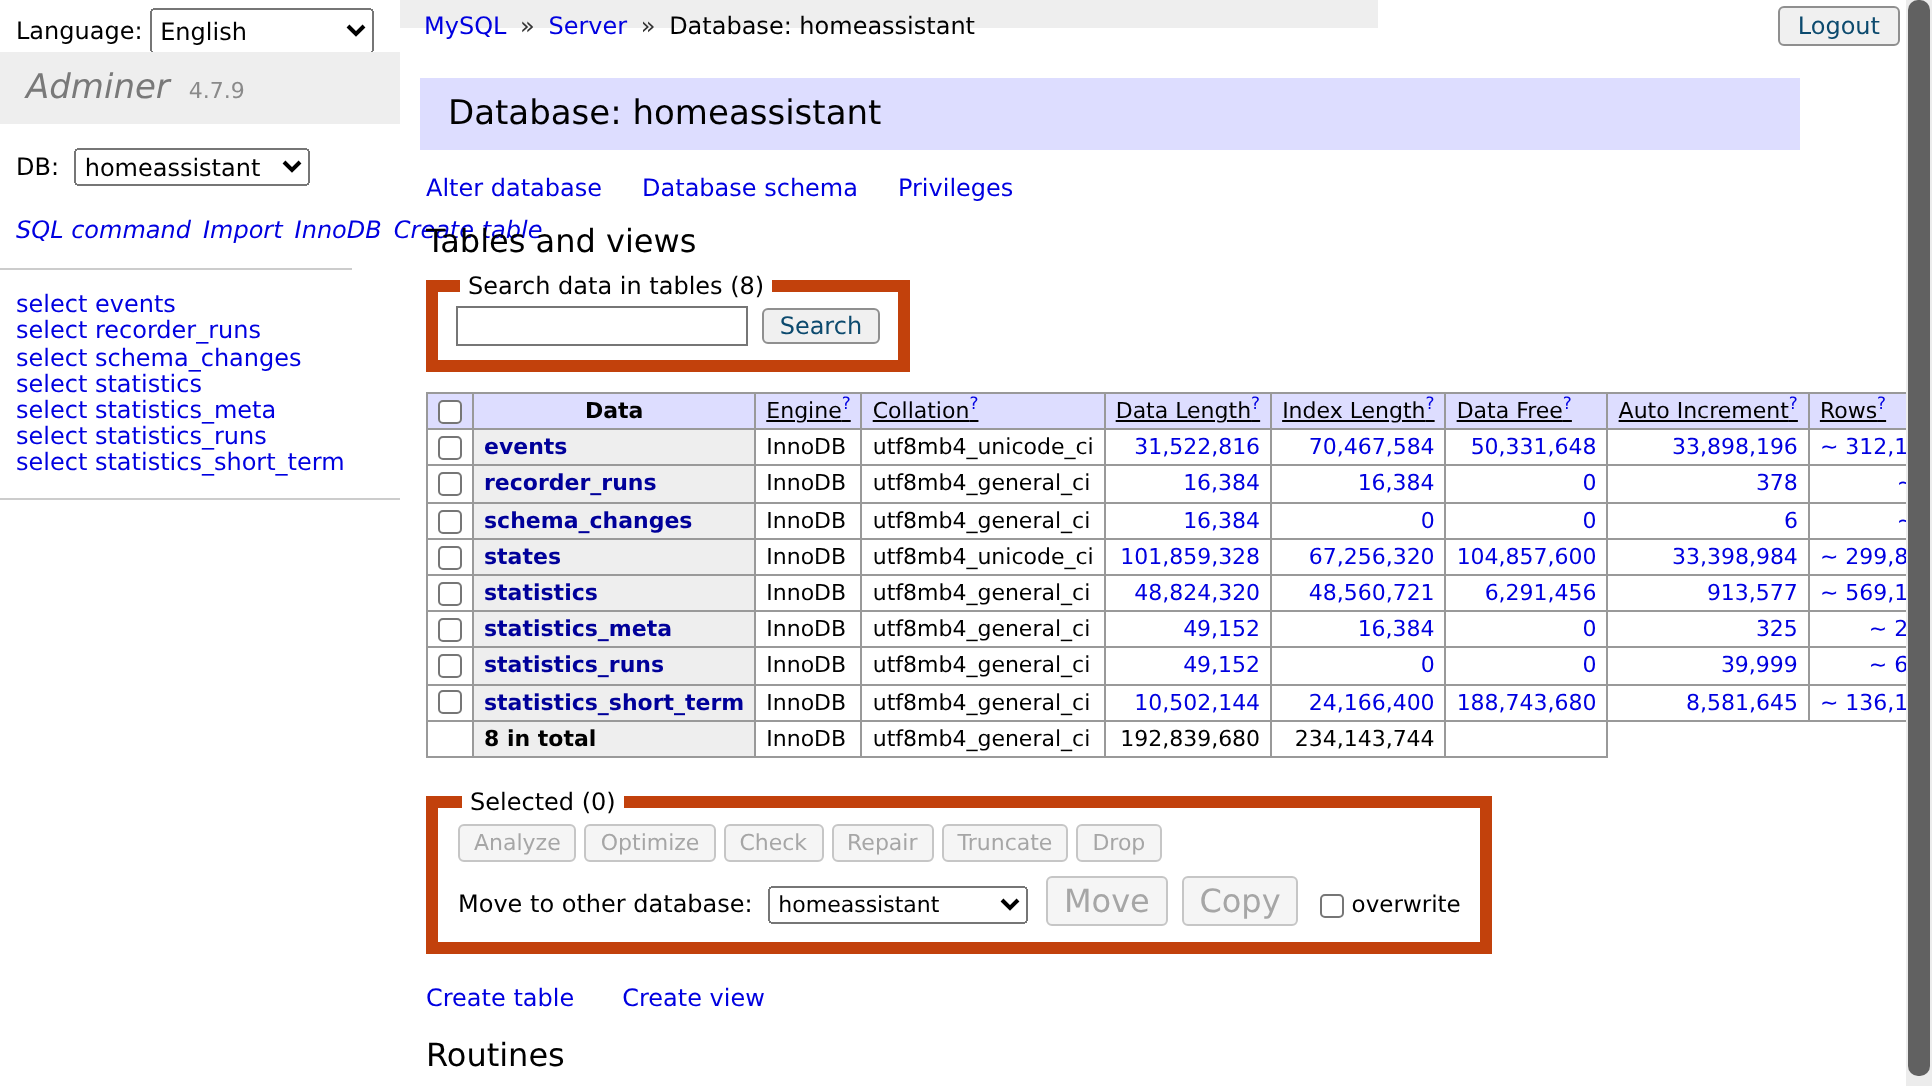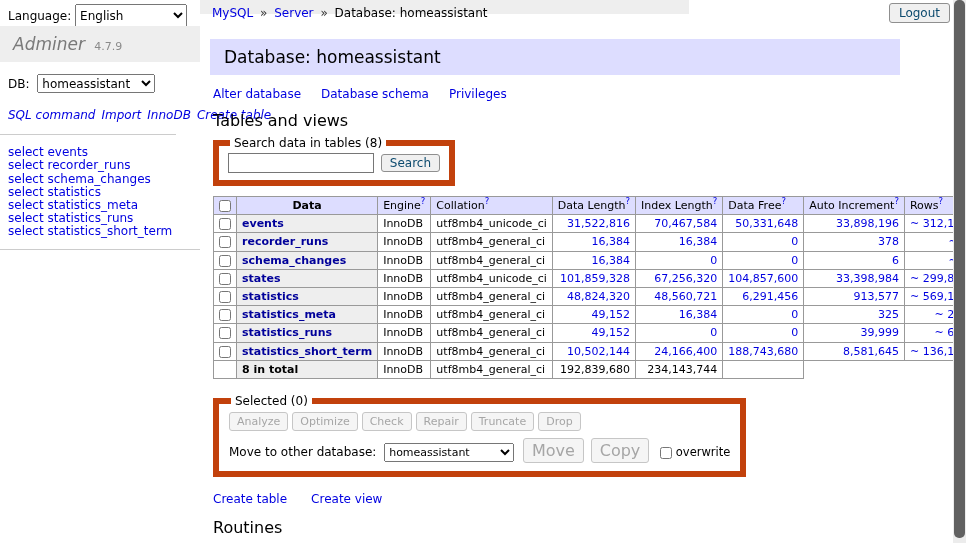--- a/index.html
+++ b/index.html
@@ -55,21 +55,21 @@
   legend { font-size: 12px; padding: 0 4px; margin-left: 2px; }
 
   .search-fieldset { margin-top: 6px; padding: 3px 9px 7px; }
   .search-input { width: 146px; height: 20px; font-size: 12px; border: 1px solid #767676; padding: 1px 3px; background: #fff; }
   .search-fieldset button { margin-left: 3px; padding: 1px 8px; }
 
   table { border-collapse: collapse; margin-top: 10px; font-size: 11px; line-height: 1.2; }
   td, th { border: 1px solid #999; padding: 2px 5px; white-space: nowrap; text-align: left; }
   thead td, thead th { background: #ddf; }
   thead th { text-align: center; font-weight: bold; }
-  thead td { font-weight: normal; }
+  thead td { font-weight: normal; text-decoration: underline; }
   tbody th { background: #eee; font-weight: bold; }
   td.check, th.check { text-align: center; }
   .num { text-align: right; }
   .name a { font-weight: bold; color: #00009a; }
   input[type=checkbox] { width: 12px; height: 12px; margin: 0; vertical-align: middle; }
   sup.help { font-size: 8.5px; vertical-align: super; line-height: 0; }
   sup.help a { color: #0000e0; }
 
   .selected-fieldset { margin-top: 15px; padding: 4px 10px 8px; }
   .sel-buttons button { margin-right: 4px; font-size: 11px; padding: 2px 7px; }

